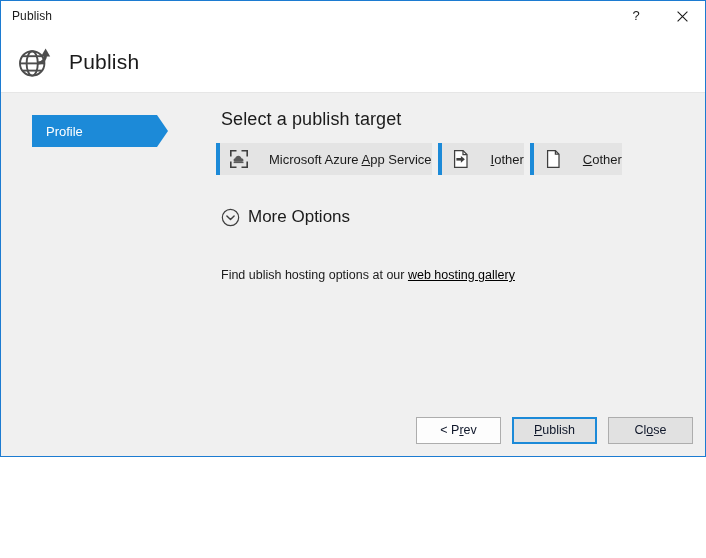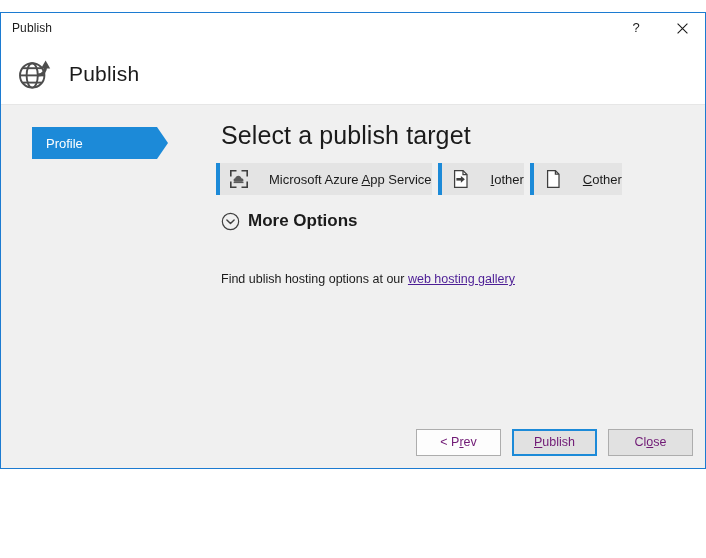--- a/index.html
+++ b/index.html
@@ -10,21 +10,21 @@
   body {
     width: 706px;
     height: 558px;
     font-family: "Liberation Sans", sans-serif;
     -webkit-font-smoothing: antialiased;
   }
 
   
   .dialog {
     position: absolute;
-    left: 0; top: 12px;
+    left: 0; top: 0;
     width: 706px;
     height: 457px;
     box-sizing: border-box;
     border: 1px solid #1c7bd1;
     background: #f0f0f0;
     display: flex;
     flex-direction: column;
     overflow: hidden;
   }
 
@@ -137,21 +137,21 @@
   }
 
   
   .main {
     flex: 1 1 auto;
     padding-top: 16px;
     padding-right: 30px;
     box-sizing: border-box;
   }
   .main-heading {
-    font-size: 25px;
+    font-size: 18px;
     color: #1b1b1b;
     font-weight: normal;
     margin: 0 0 13px 5px;
     letter-spacing: 0.1px;
     user-select: none;
   }
 
   
   .target-list {
     width: 305px;
@@ -192,24 +192,23 @@
   }
   .target-label u {
     text-decoration: underline;
     text-underline-offset: 1px;
   }
 
   
   .more-options {
     display: flex;
     align-items: center;
-    margin: 16px 0 0 5px;
+    margin: 32px 0 0 5px;
     width: fit-content;
     cursor: default;
-    font-weight: bold;
   }
   .more-options .chev-circle {
     width: 19px;
     height: 19px;
     flex: 0 0 auto;
     display: block;
   }
   .more-options .more-label {
     font-size: 17px;
     color: #1b1b1b;
@@ -218,21 +217,21 @@
   }
 
   
   .gallery-line {
     margin: 41px 0 0 5px;
     font-size: 12.5px;
     color: #1b1b1b;
     user-select: none;
   }
   .gallery-line a {
-    color: #4c1d95;
+    color: #000000;
     text-decoration: underline;
     cursor: pointer;
   }
 
   
   .footer {
     height: 52px;
     flex: 0 0 auto;
     background: #f0f0f0;
     display: flex;
@@ -240,21 +239,21 @@
     justify-content: flex-end;
     padding-right: 12px;
     box-sizing: border-box;
     gap: 11px;
   }
   .btn {
     min-width: 85px;
     height: 27px;
     font-size: 12.5px;
     font-family: "Liberation Sans", sans-serif;
-    color: #701a75;
+    color: #0f172a;
     background: #e1e1e1;
     border: 1px solid #adadad;
     padding: 0 10px;
     cursor: default;
     box-sizing: border-box;
     line-height: 1;
   }
   .btn.plain { background: #fdfdfd; }
   .btn.default {
     background: #e1e1e1;

